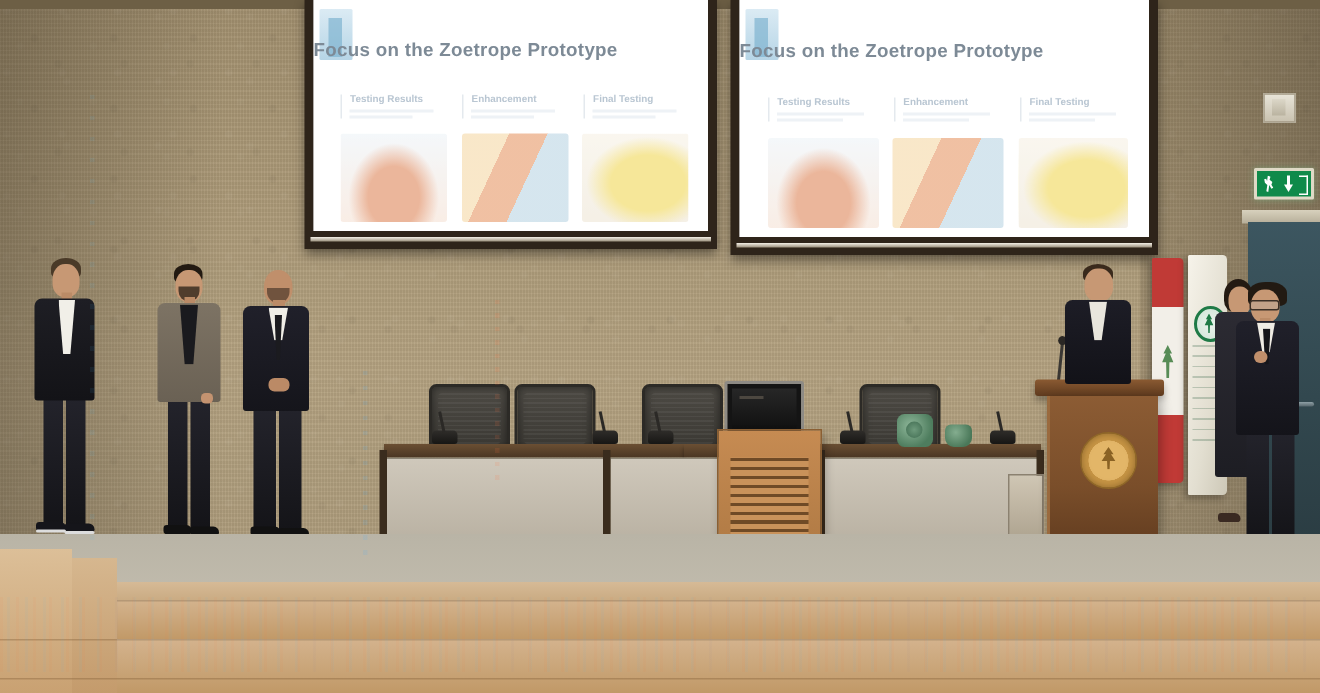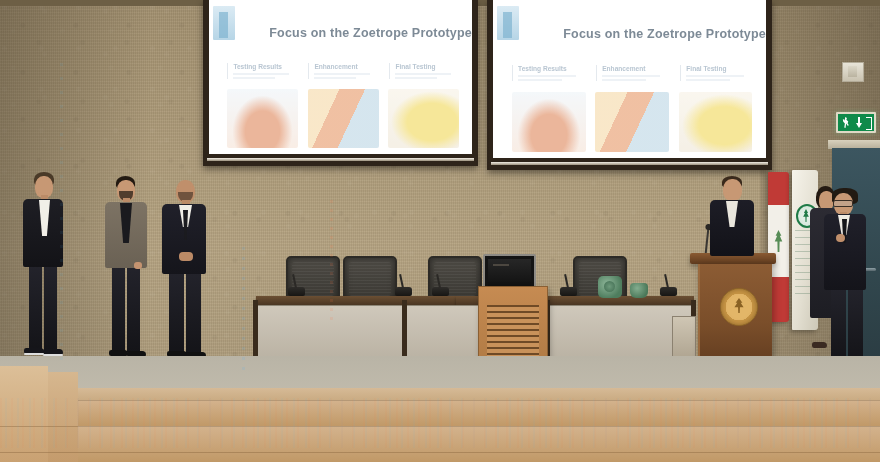--- a/index.html
+++ b/index.html
@@ -37,21 +37,21 @@
     background:#fdfdfd;overflow:hidden;}
   .screen-bar{position:absolute;left:4px;right:4px;bottom:5px;height:3px;
     background:linear-gradient(180deg,#f3efe6,#9a8f7c);}
 
   
   .slide{position:absolute;inset:0;background:#fff;}
   .slide-logo{position:absolute;left:4px;top:6px;width:22px;height:34px;
     background:linear-gradient(180deg,#cfe4f0,#9ec7de);opacity:.75;border-radius:1px;}
   .slide-logo2{position:absolute;left:10px;top:12px;width:9px;height:26px;
     background:#7fb3d0;opacity:.7;}
-  .slide-title{position:absolute;left:0;right:0;top:17%;text-align:right;
+  .slide-title{position:absolute;left:0;right:0;top:17%;text-align:left;
     color:#7d8a96;font-weight:bold;letter-spacing:.2px;}
   .s1 .slide-title{font-size:12.5px;}
   .s2 .slide-title{font-size:12.5px;}
   .cols{position:absolute;left:7%;right:5%;top:41%;display:flex;gap:5%;}
   .col{flex:1;border-left:1px solid #e4e9ee;padding-left:5px;}
   .col-h{font-size:6.6px;font-weight:bold;color:#b9c6d2;white-space:nowrap;}
   .col-l{margin-top:3px;height:2px;background:#eef2f6;width:88%;}
   .col-l.b{width:66%;margin-top:2px;}
   .thumbs{position:absolute;left:7%;right:5%;bottom:4%;height:38%;display:flex;gap:4%;}
   .th{flex:1;border-radius:2px;opacity:.62;}

